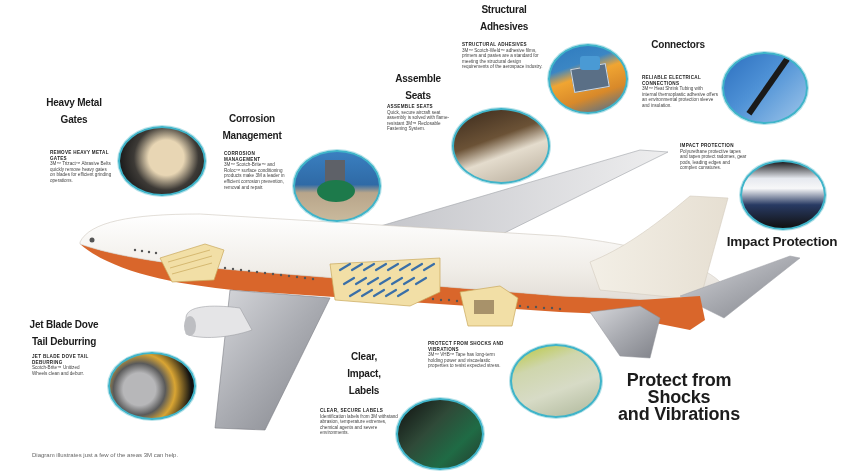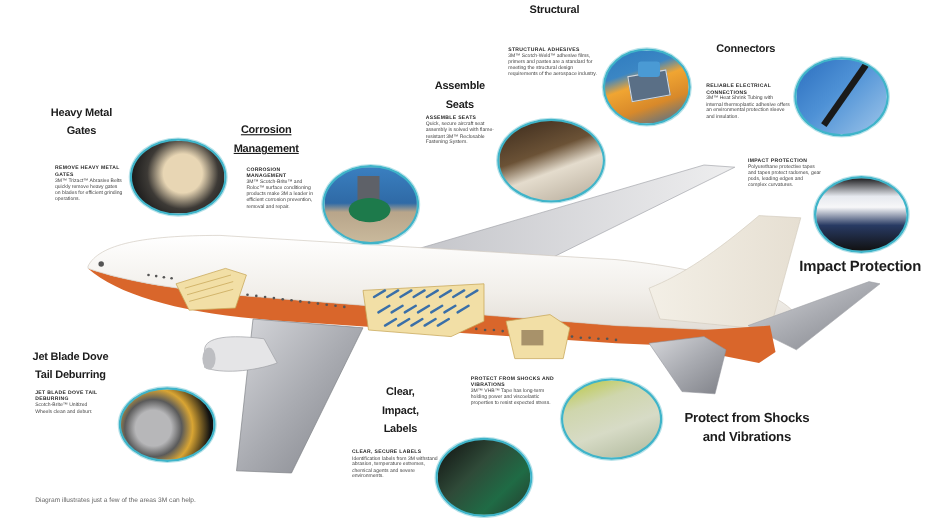--- a/index.html
+++ b/index.html
@@ -142,20 +142,21 @@
 <div class="circle" style="left:722px;top:52px;width:82px;height:68px;background:linear-gradient(135deg,#2c6fbf 0%,#4f92d6 45%,#9fc6ea 100%);">
   <div class="abs" style="left:10px;top:28px;width:70px;height:6px;background:#1a1a1a;transform:rotate(-55deg);"></div>
 </div>
 <div class="circle" style="left:740px;top:160px;width:82px;height:66px;background:linear-gradient(180deg,#1f1f22 0%,#e6e9ef 25%,#f7f7f8 40%,#283a63 65%,#111 100%);"></div>
 <div class="circle" style="left:108px;top:352px;width:84px;height:64px;background:radial-gradient(circle at 35% 55%,#b7b7b9 0 25%,#5a5a5a 40%,#d9a533 55%,#111 80%);"></div>
 <div class="circle" style="left:396px;top:398px;width:84px;height:68px;background:linear-gradient(135deg,#0f0f0f 0%,#2f4a38 40%,#1f6b45 70%,#263a2c 100%);"></div>
 <div class="circle" style="left:510px;top:344px;width:88px;height:70px;background:linear-gradient(160deg,#b9c83a 0%,#cfd6ad 30%,#d7dbc6 60%,#aeb79a 100%);"></div>
 
 <div class="title abs" style="left:452px;top:1px;width:104px;">
   <span>Structural</span>
+  <span>Adhesives</span>
 </div>
 <div class="sub" style="left:462px;top:42px;width:82px;">
   <span class="h">STRUCTURAL ADHESIVES</span>
   <span>3M™ Scotch-Weld™ adhesive films, primers and pastes are a standard for meeting the structural design requirements of the aerospace industry.</span>
 </div>
 
 <div class="title abs" style="left:630px;top:36px;width:96px;">
   <span>Connectors</span>
 </div>
 <div class="sub" style="left:642px;top:75px;width:76px;">
@@ -165,21 +166,21 @@
 
 <div class="title abs" style="left:24px;top:94px;width:100px;">
   <span>Heavy Metal</span>
   <span>Gates</span>
 </div>
 <div class="sub" style="left:50px;top:150px;width:62px;">
   <span class="h">REMOVE HEAVY METAL GATES</span>
   <span>3M™ Trizact™ Abrasive Belts quickly remove heavy gates on blades for efficient grinding operations.</span>
 </div>
 
-<div class="title abs" style="left:192px;top:110px;width:100px;text-decoration:underline;">
+<div class="title abs" style="left:202px;top:110px;width:100px;">
   <span>Corrosion</span>
   <span>Management</span>
 </div>
 <div class="sub" style="left:224px;top:151px;width:62px;">
   <span class="h">CORROSION MANAGEMENT</span>
   <span>3M™ Scotch-Brite™ and Roloc™ surface conditioning products make 3M a leader in efficient corrosion prevention, removal and repair.</span>
 </div>
 
 <div class="title abs" style="left:380px;top:70px;width:76px;">
   <span>Assemble</span>
@@ -214,18 +215,18 @@
 </div>
 <div class="sub" style="left:320px;top:408px;width:78px;">
   <span class="h">CLEAR, SECURE LABELS</span>
   <span>Identification labels from 3M withstand abrasion, temperature extremes, chemical agents and severe environments.</span>
 </div>
 
 <div class="sub" style="left:428px;top:341px;width:78px;">
   <span class="h">PROTECT FROM SHOCKS AND VIBRATIONS</span>
   <span>3M™ VHB™ Tape has long-term holding power and viscoelastic properties to resist expected stress.</span>
 </div>
-<div class="title abs" style="left:604px;top:372px;width:150px;font-size:12px;">
+<div class="title abs" style="left:604px;top:372px;width:150px;font-size:18px;">
   <span>Protect from Shocks</span>
   <span>and Vibrations</span>
 </div>
 
 <div class="footnote">Diagram illustrates just a few of the areas 3M can help.</div>
 
 </body></html>

